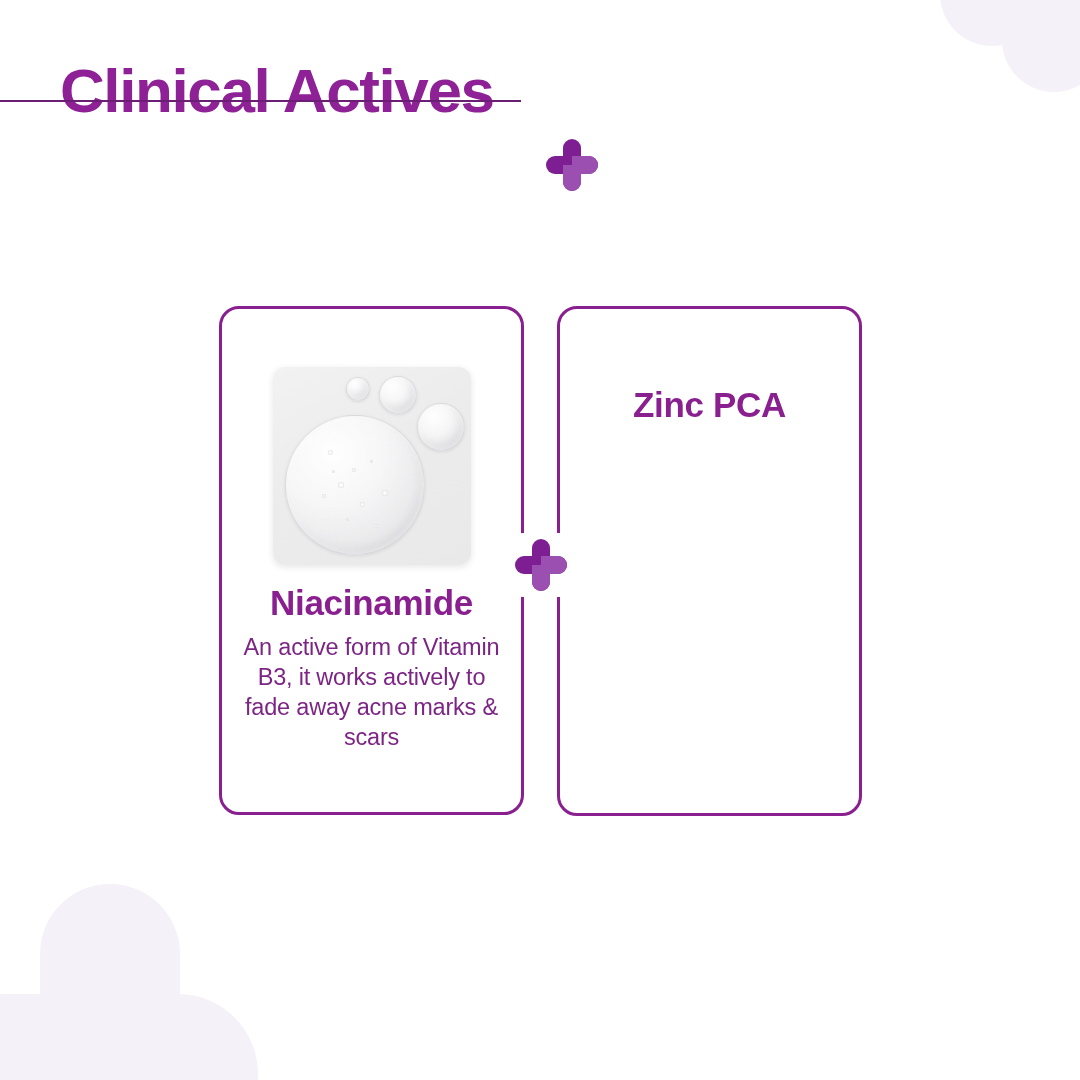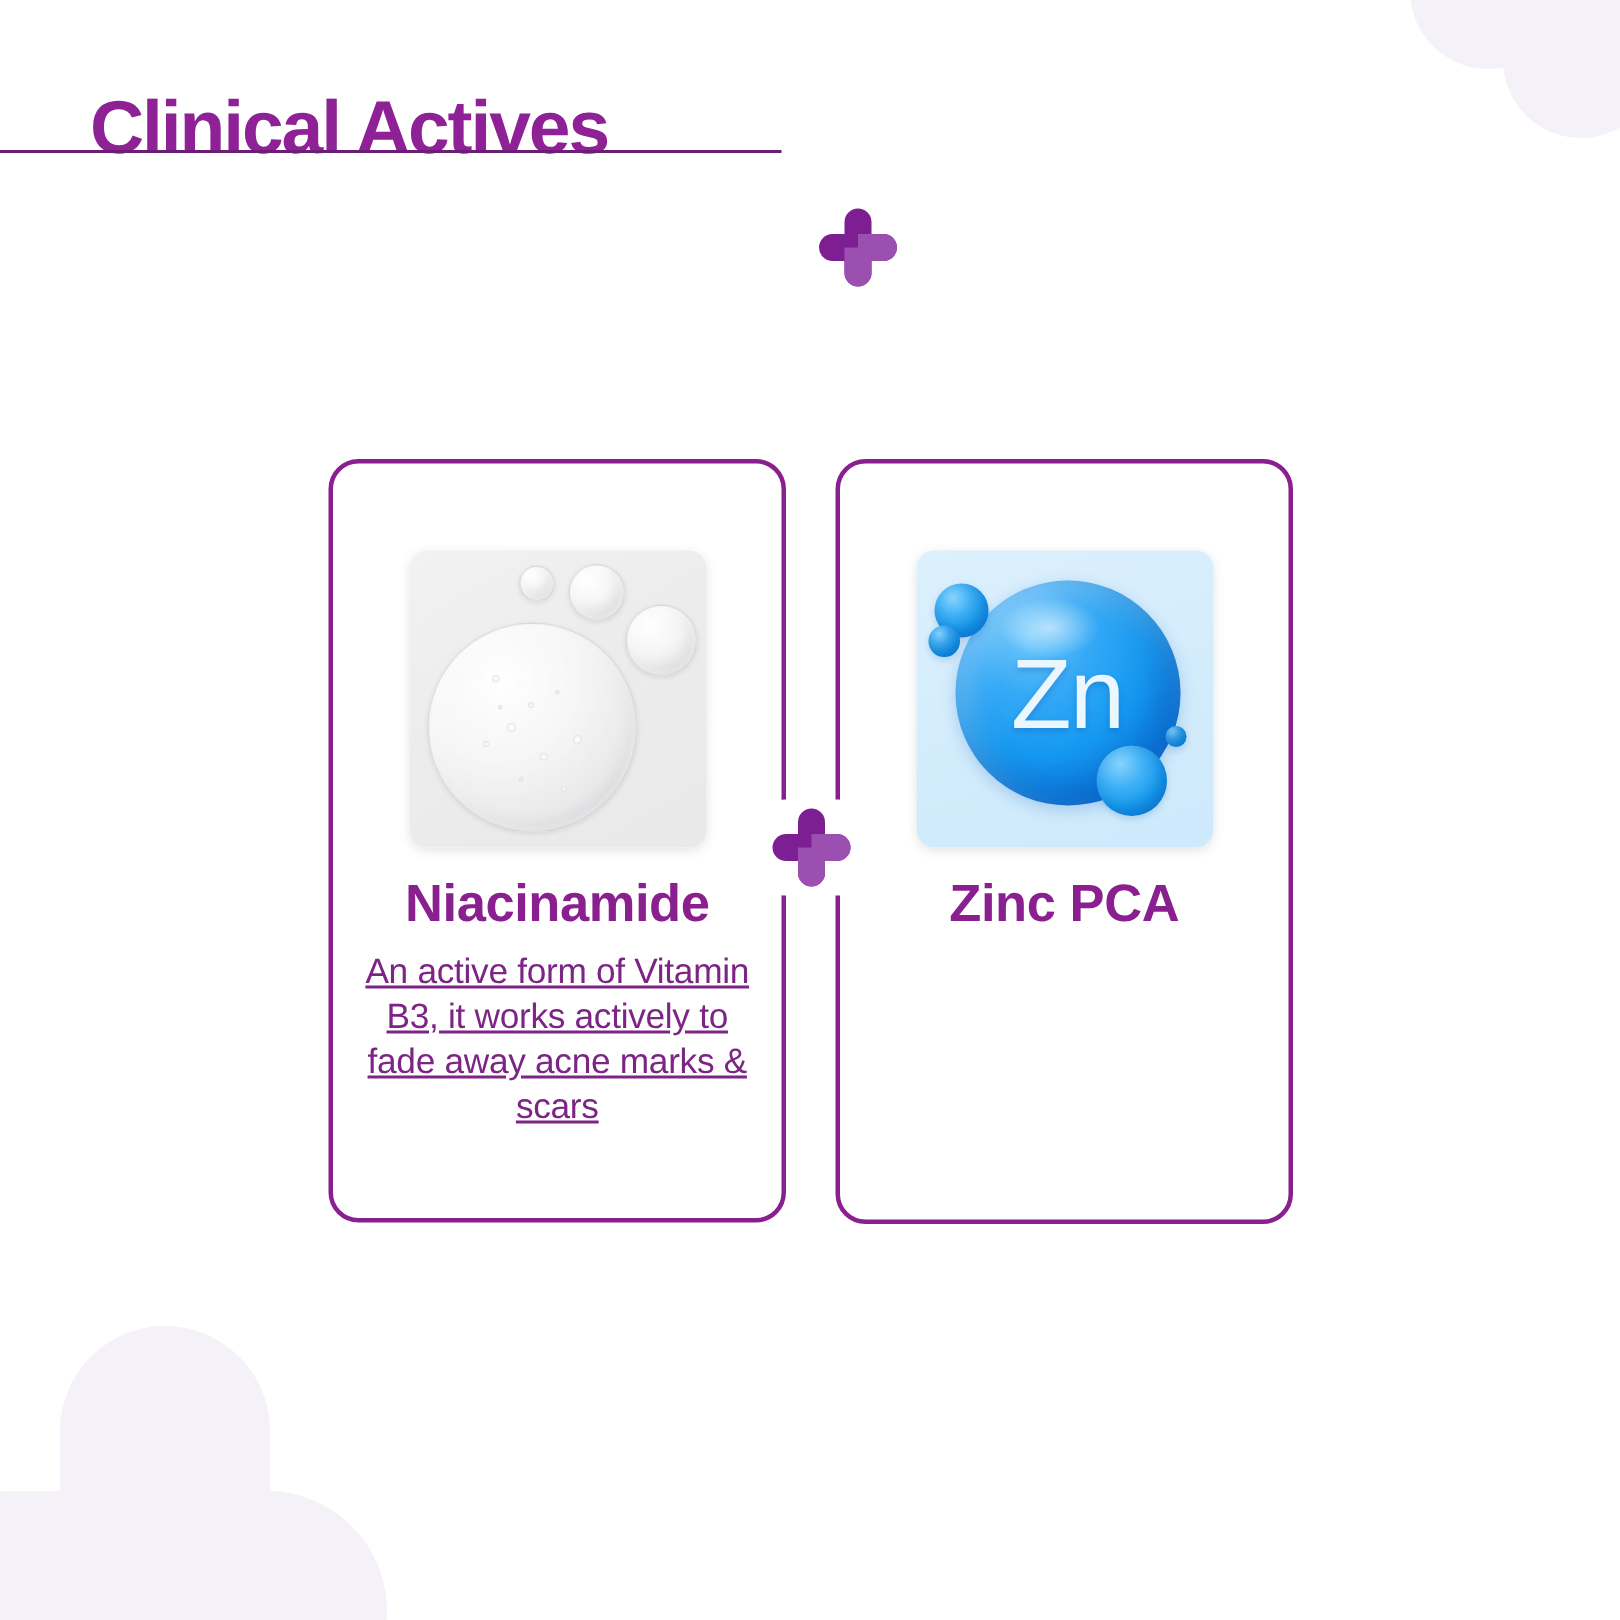--- a/index.html
+++ b/index.html
@@ -60,21 +60,21 @@
   
   .header {
     position: absolute;
     left: 0;
     top: 60px;
     width: 640px;
   }
   .title {
     margin: 0;
     padding: 0 0 0 60px;
-    font-size: 50px;
+    font-size: 62px;
     line-height: 1.0;
     font-weight: 700;
     letter-spacing: -1.4px;
     color: #8e2196;
     white-space: nowrap;
   }
   .title-rule {
     position: absolute;
     left: 0;
     top: 100px;
@@ -275,21 +275,20 @@
     text-align: center;
     line-height: 1.1;
   }
   .card-desc {
     margin: 9px 0 0 0;
     font-size: 23.5px;
     line-height: 30px;
     color: #7c2585;
     text-align: center;
     letter-spacing: -0.2px;
-    text-decoration: underline;
   }
 </style>
 </head>
 <body>
 
 <div class="stage">
 
   <div class="deco-tr">
     <span class="lobe l1"></span>
     <span class="lobe l3"></span>
@@ -333,28 +332,20 @@
           <span class="gel-bubble" style="width:3px;height:3px;left:60px;top:102px;"></span>
           <span class="gel-bubble" style="width:4px;height:4px;left:88px;top:108px;"></span>
           <span class="gel-bubble" style="width:3px;height:3px;left:46px;top:54px;"></span>
         </span>
       </div>
       <div class="card-title">Niacinamide</div>
       <div class="card-desc">An active form of Vitamin B3, it works actively to fade away acne marks &amp; scars</div>
     </div>
 
     <div class="card card-right">
-      <div class="card-image zn-panel">
-        <span class="zn-bub zn-b1"></span>
-        <span class="zn-bub zn-b2"></span>
-        <span class="zn-sphere"></span>
-        <span class="zn-label">Zn</span>
-        <span class="zn-bub zn-b3"></span>
-        <span class="zn-bub zn-b4"></span>
-      </div>
       <div class="card-title">Zinc PCA</div>
     </div>
 
   </div>
 
   <div class="plus plus-divider">
     <span class="bar horiz"></span>
     <span class="bar vert"></span>
     <span class="bar quad3"></span>
     <span class="bar quad2"></span>

